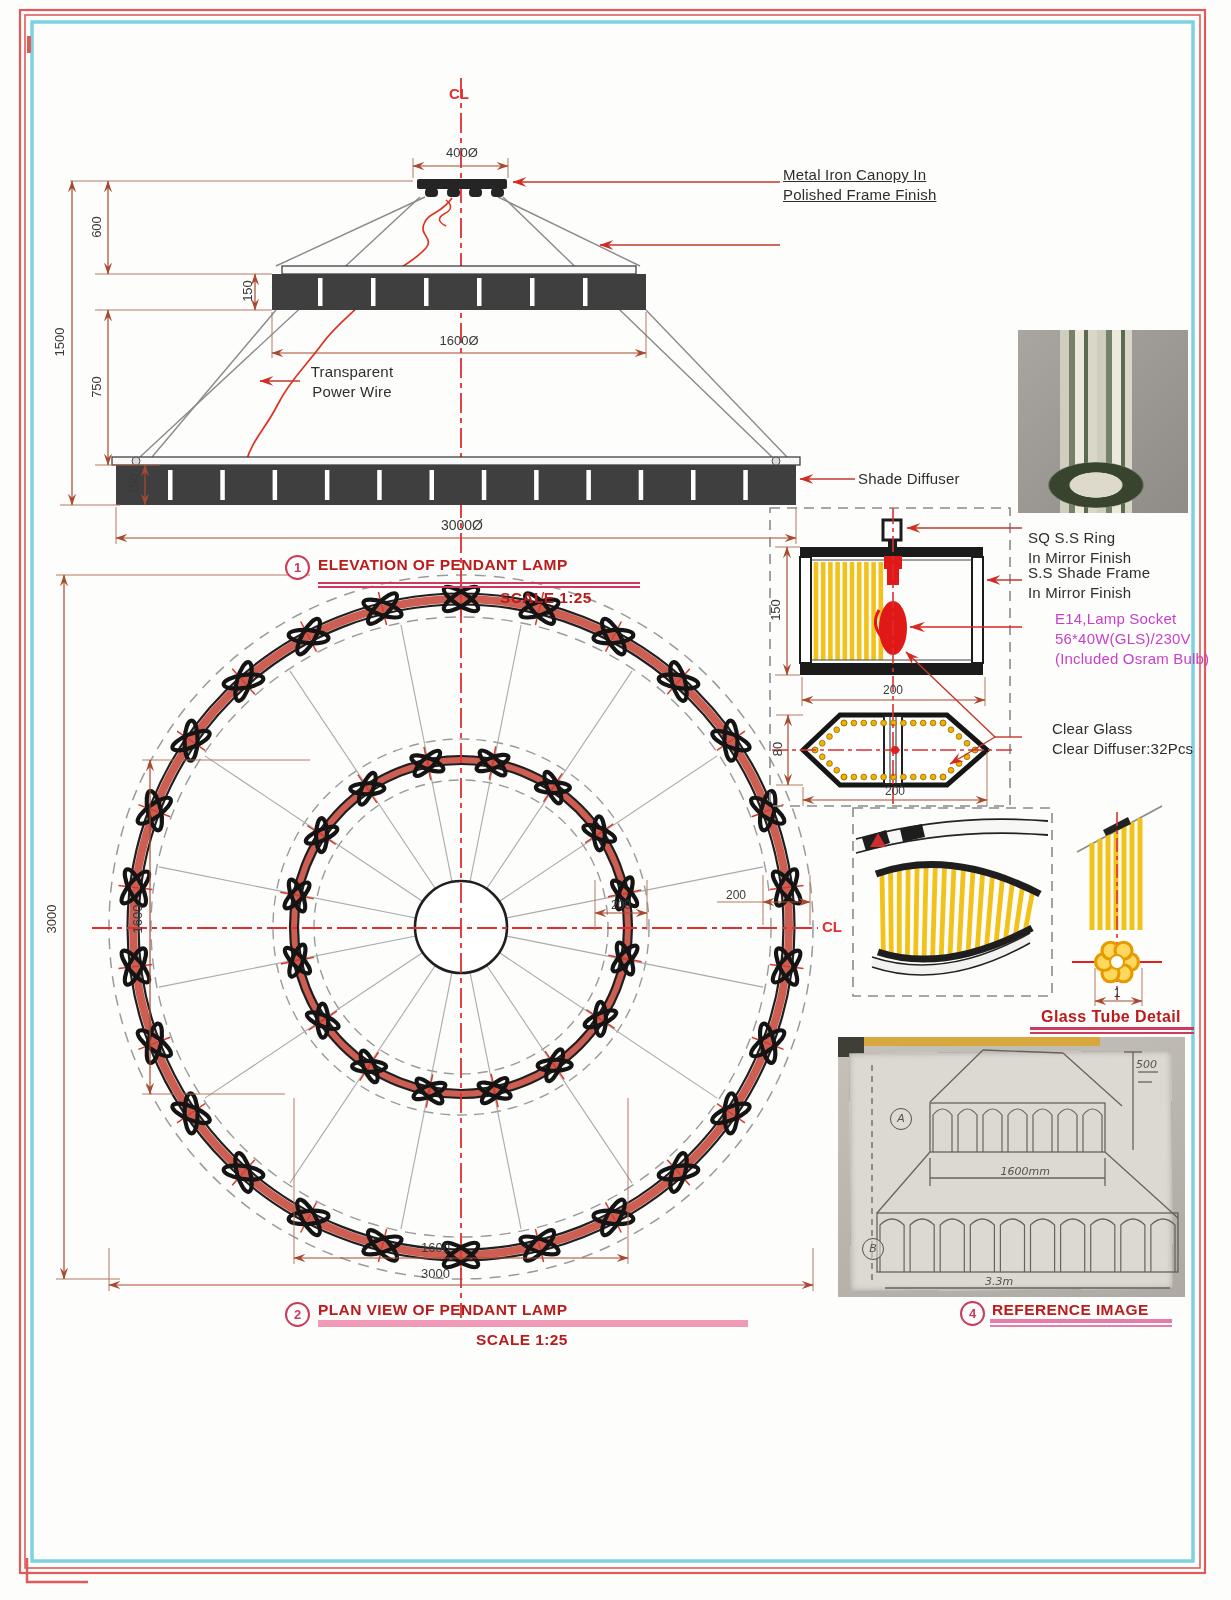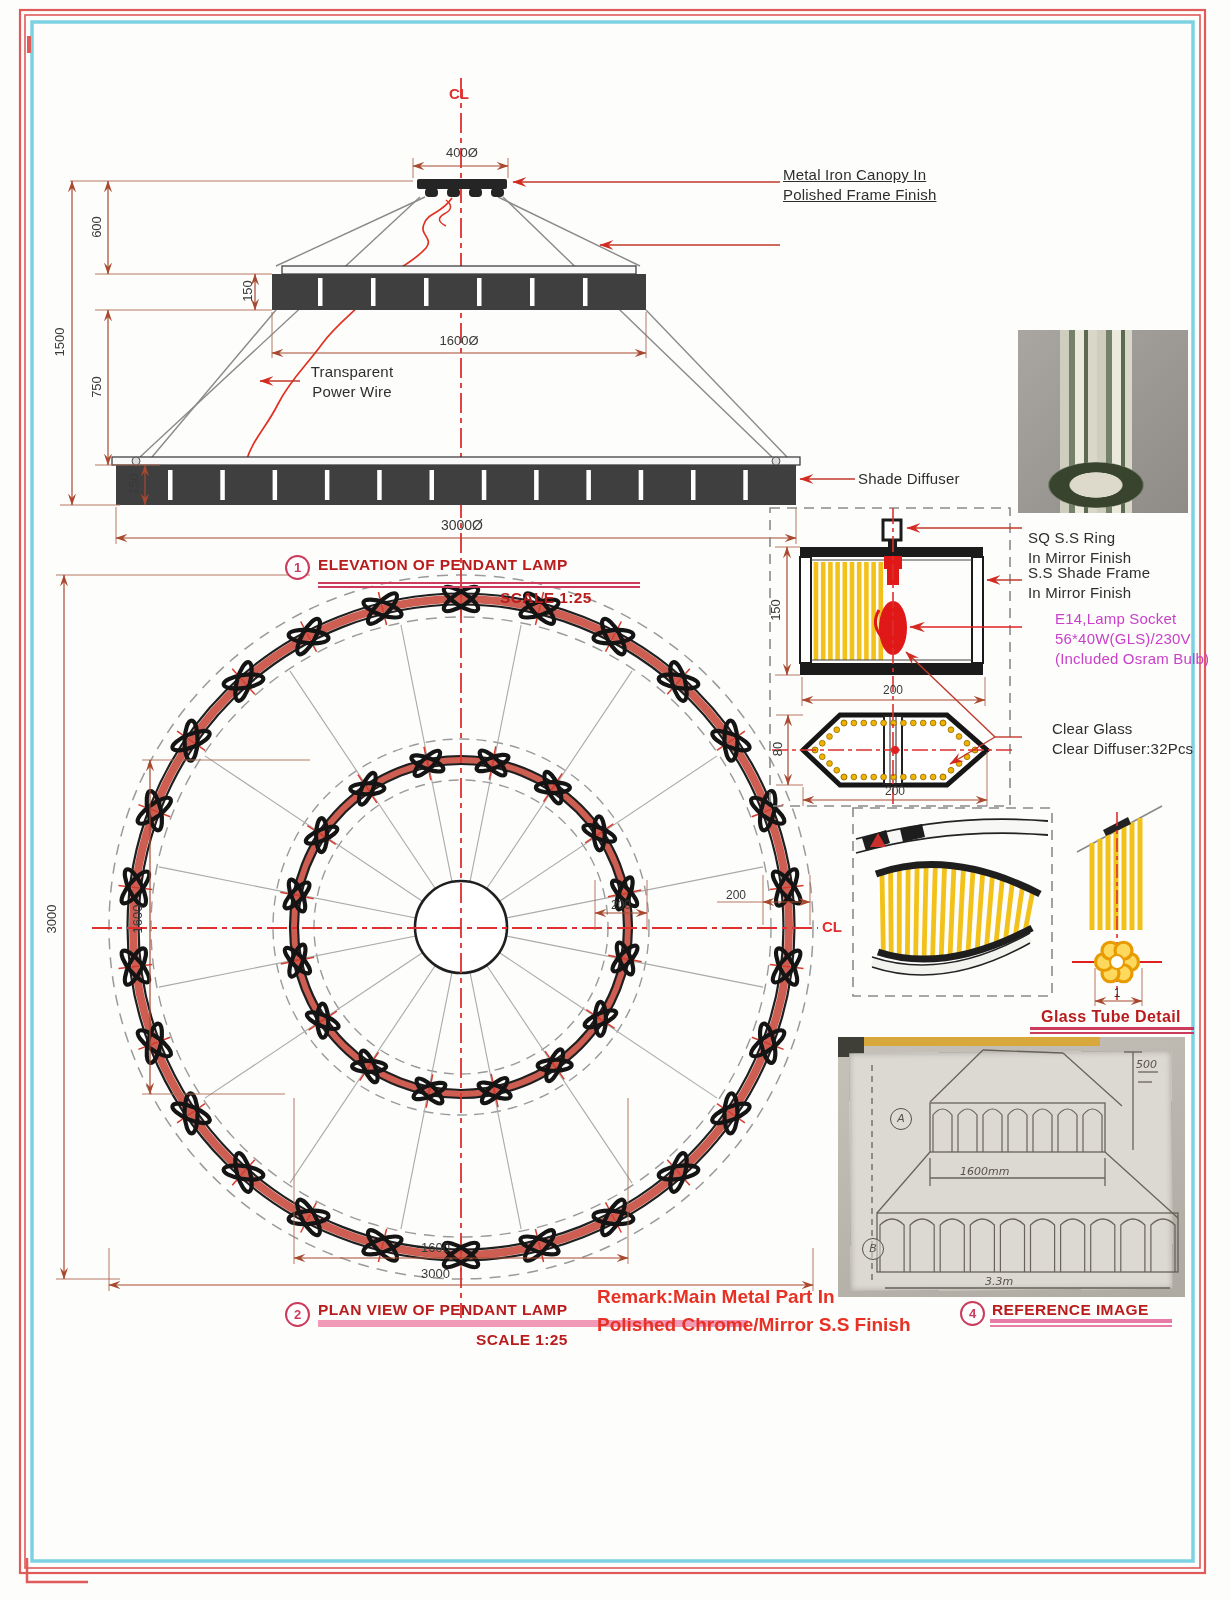--- a/index.html
+++ b/index.html
@@ -9,21 +9,21 @@
   .dim{position:absolute;font:13px/16px "Liberation Sans",sans-serif;color:#3a3a3a;text-align:center;white-space:nowrap;}
   .dim.sm{font-size:12px;}
   .rot{transform:rotate(-90deg);transform-origin:center;width:44px;}
   .redtxt{color:#e02f2f;font-weight:bold;}
   .ptitle{position:absolute;font:bold 15.5px/18px "Liberation Sans",sans-serif;color:#b91c1c;letter-spacing:.4px;white-space:nowrap;}
   .magenta{color:#c93fc9;}
   .numc{position:absolute;width:21px;height:21px;border:2px solid #cc3a5c;border-radius:50%;color:#cc3a5c;
         font:bold 13px/21px "Liberation Sans",sans-serif;text-align:center;background:#fff;}
   .bar{position:absolute;}
   .remark{position:absolute;font:bold 19px/28px "Liberation Sans",sans-serif;color:#e73125;white-space:nowrap;}
-  .hand{position:absolute;font:italic 11px/13px "DejaVu Sans",sans-serif;color:#57534b;text-align:left;}
+  .hand{position:absolute;font:italic 11px/13px "DejaVu Sans",sans-serif;color:#57534b;text-align:right;}
   .handc{position:absolute;width:20px;height:20px;border:1.4px solid #57534b;border-radius:50%;
          font:italic 11px/20px "DejaVu Sans",sans-serif;color:#57534b;text-align:center;background:rgba(223,220,213,.55);}
   .photo{position:absolute;}
   svg{position:absolute;left:0;top:0;}
   .tube-body{position:absolute;left:42px;top:0;width:72px;height:100%;
      background:repeating-linear-gradient(90deg,#cfcdbd 0 9px,#76816a 9px 15px,#ebe9dc 15px 24px,#5d6a52 24px 28px,#d9d7c7 28px 37px);}
   .tube-end{position:absolute;left:30px;top:132px;width:96px;height:46px;border-radius:50%;
      background:radial-gradient(ellipse at center,#ddd9cb 0 38%,#39442f 40% 68%,#717c66 70% 100%);}
   .paper{position:absolute;left:12px;top:15px;width:322px;height:238px;background:#dcd9d2;
      transform:rotate(-.4deg);box-shadow:0 0 6px rgba(0,0,0,.25) inset;}
@@ -583,24 +583,20 @@
   <div class="dim rot" style="left:754px;top:602px;">150</div>
   <div class="dim sm" style="left:863px;top:682px;width:60px;">200</div>
   <div class="dim rot" style="left:756px;top:741px;">80</div>
   <div class="dim sm" style="left:865px;top:783px;width:60px;">200</div>
 
   <div class="dim sm" style="left:1087px;top:985px;width:60px;">1</div>
   <div class="ptitle" style="left:1026px;top:1008px;width:170px;text-align:center;font-size:16px;">Glass Tube Detail</div>
   <div class="bar" style="left:1030px;top:1027px;width:164px;height:3px;background:#cc3a5c;"></div>
   <div class="bar" style="left:1030px;top:1032px;width:164px;height:1.5px;background:#cc3a5c;"></div>
 
-  <div class="remark" style="left:597px;top:1283px;">
-    <div>Remark:Main Metal Part In</div>
-      <div>Polished Chrome/Mirror S.S Finish</div>
-  </div>
   <div class="numc" style="left:960px;top:1301px;">4</div>
   <div class="ptitle" style="left:992px;top:1301px;">REFERENCE IMAGE</div>
   <div class="bar" style="left:990px;top:1319px;width:182px;height:4px;background:#e87ca8;"></div>
   <div class="bar" style="left:990px;top:1325px;width:182px;height:2px;background:#e87ca8;"></div>
 
   <div class="hand" style="left:960px;top:1165px;width:90px;">1600mm</div>
   <div class="hand" style="left:1136px;top:1058px;">500</div>
   <div class="hand" style="left:985px;top:1275px;">3.3m</div>
   <div class="handc" style="left:890px;top:1108px;">A</div>
   <div class="handc" style="left:862px;top:1238px;">B</div>

